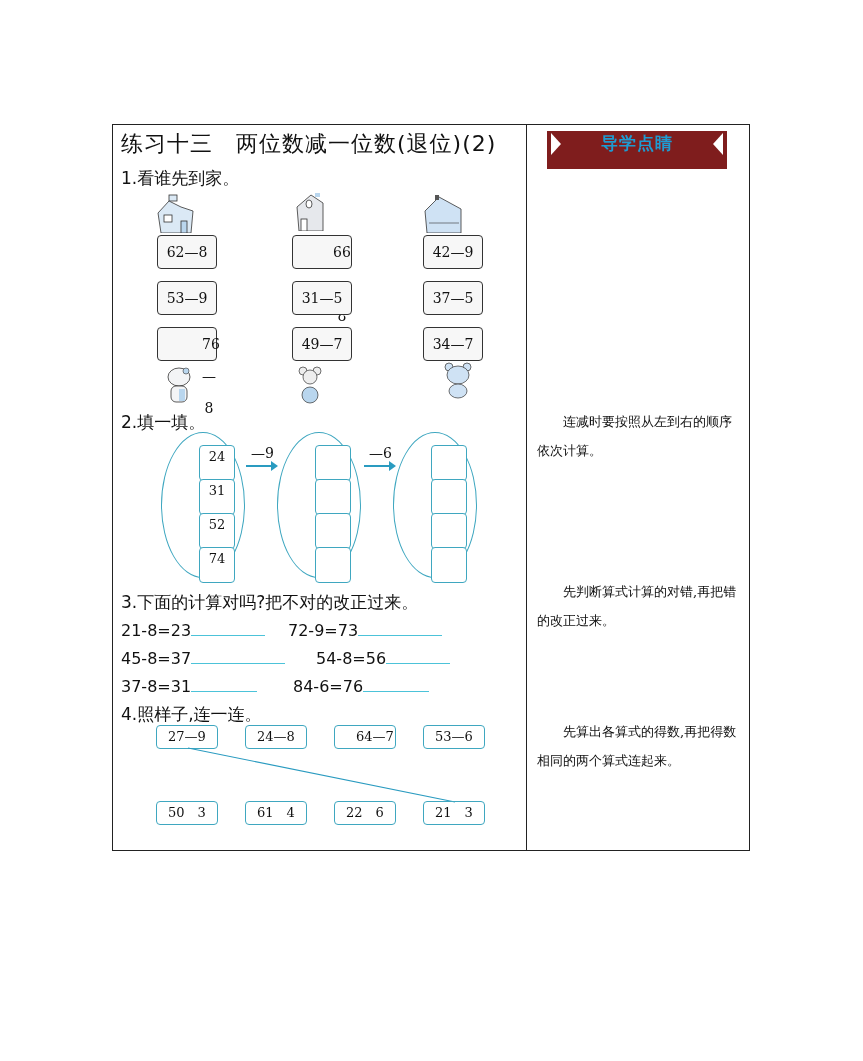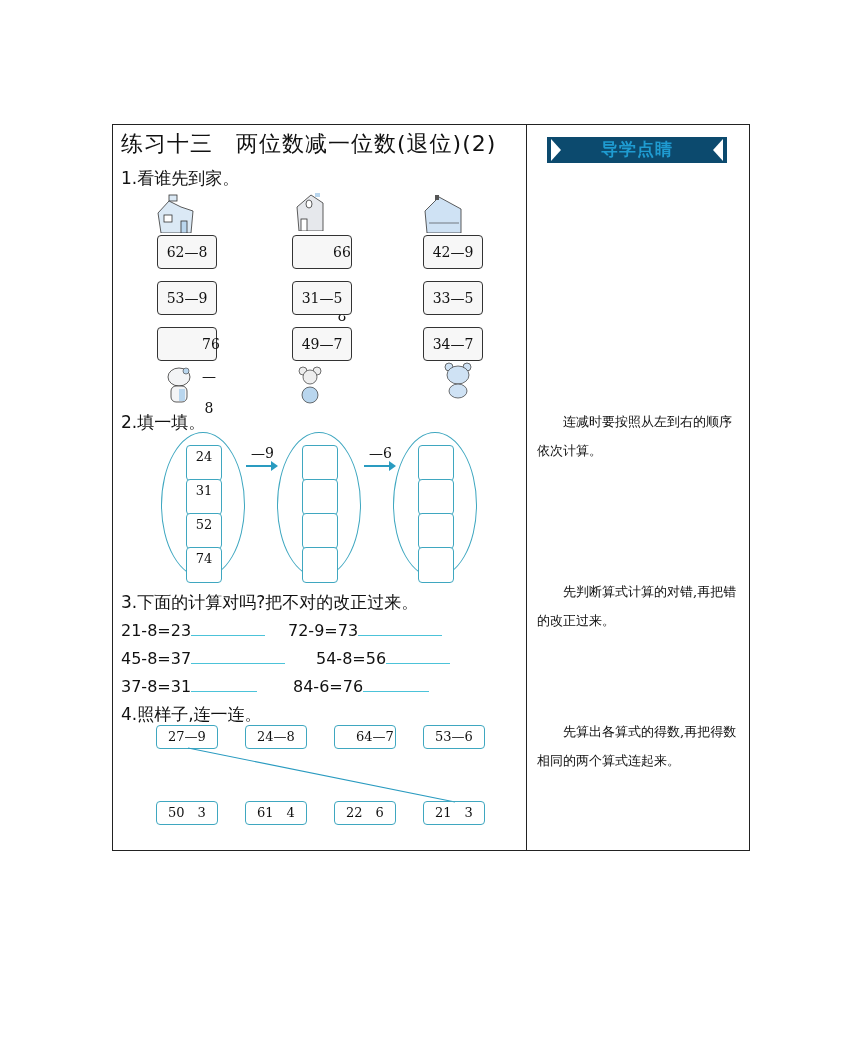--- a/index.html
+++ b/index.html
@@ -5,28 +5,28 @@
   html, body { margin:0; padding:0; background:#ffffff; }
   body { width:863px; height:1061px; position:relative; font-family:"DejaVu Sans", sans-serif; color:#111; }
   .sheet { position:absolute; left:112px; top:124px; width:638px; height:727px; border:1px solid #222; box-sizing:border-box; }
   .divider { position:absolute; left:413px; top:0; width:1px; height:100%; background:#222; }
   .abs { position:absolute; }
   .title { left:8px; top:4px; font-size:22px; letter-spacing:1px; white-space:nowrap; }
   .q { font-size:17px; white-space:nowrap; }
   .box { position:absolute; width:60px; height:34px; border:1.5px solid #333; border-radius:4px; background:#f7f7f7; box-sizing:border-box; text-align:center; line-height:32px; font-family:"DejaVu Serif", serif; font-size:14px; }
   .fig { position:absolute; width:40px; height:40px; }
   .oval { position:absolute; width:84px; height:146px; border:1.5px solid #3fa7c0; border-radius:50%; box-sizing:border-box; }
-  .sbox { position:absolute; width:36px; height:36px; border:1.5px solid #3fa7c0; border-radius:4px; box-sizing:border-box; text-align:center; line-height:21px; font-family:"DejaVu Serif", serif; font-size:13px; background:#fff; }
+  .sbox { position:absolute; width:36px; height:36px; border:1.5px solid #3fa7c0; border-radius:4px; box-sizing:border-box; text-align:center; line-height:21px; font-family:"DejaVu Serif", serif; font-size:13px; background:#fff;margin-left:13px; }
   .arrow { position:absolute; height:2px; background:#2a9bc0; }
   .arrow::after { content:""; position:absolute; right:-2px; top:-4px; border-left:7px solid #2a9bc0; border-top:5px solid transparent; border-bottom:5px solid transparent; }
   .oplabel { position:absolute; font-family:"DejaVu Serif", serif; font-size:14px; }
   .eq { position:absolute; font-size:16px; white-space:nowrap; }
   .blank { display:inline-block; border-bottom:1.5px solid #4cc3d9; height:14px; vertical-align:baseline; }
   .mbox { position:absolute; width:62px; height:24px; border:1.5px solid #3fa7c0; border-radius:4px; box-sizing:border-box; text-align:center; line-height:21px; font-family:"DejaVu Serif", serif; font-size:13px; }
-  .banner { position:absolute; left:20px; top:12px; width:180px; height:26px; background:#0c4a6e; }
+  .banner { position:absolute; left:20px; top:6px; width:180px; height:38px; background:#7f1d1d; }
   .banner-text { position:absolute; left:0; width:100%; top:1px; text-align:center; color:#1f9bd1; font-weight:bold; font-size:17px; letter-spacing:1px; }
   .chev { position:absolute; top:2px; width:0; height:0; border-top:11px solid transparent; border-bottom:11px solid transparent; }
   .tip { position:absolute; left:10px; width:206px; font-family:"DejaVu Serif", serif; font-size:13px; line-height:29px; text-indent:26px; }
 </style>
 </head>
 <body>
 
 <div class="sheet">
   <div class="divider"></div>
 
@@ -54,21 +54,21 @@
 
   <div class="box" style="left:44px;top:110px;">62—8</div>
   <div class="box" style="left:44px;top:156px;">53—9</div>
   <div class="box" style="left:44px;top:202px;padding-left:44px;">76—8</div>
 
   <div class="box" style="left:179px;top:110px;padding-left:40px;">66—8</div>
   <div class="box" style="left:179px;top:156px;">31—5</div>
   <div class="box" style="left:179px;top:202px;">49—7</div>
 
   <div class="box" style="left:310px;top:110px;">42—9</div>
-  <div class="box" style="left:310px;top:156px;">33—5</div>
+  <div class="box" style="left:310px;top:156px;">37—5</div>
   <div class="box" style="left:310px;top:202px;">34—7</div>
 
   <svg class="fig" style="left:48px;top:240px;" viewBox="0 0 40 40">
       <ellipse cx="18" cy="12" rx="11" ry="9" fill="#f3f4f6" stroke="#333" stroke-width="0.8"></ellipse>
       <circle cx="25" cy="6" r="3" fill="#b9d6ee" stroke="#333" stroke-width="0.6"></circle>
       <rect x="10" y="21" width="16" height="16" rx="5" fill="#f3f4f6" stroke="#333" stroke-width="0.8"></rect>
       <rect x="18" y="24" width="6" height="12" fill="#b9d6ee"></rect>
     </svg>
   <svg class="fig" style="left:180px;top:240px;" viewBox="0 0 40 40">
       <circle cx="10" cy="6" r="4" fill="#eee" stroke="#333" stroke-width="0.7"></circle>

